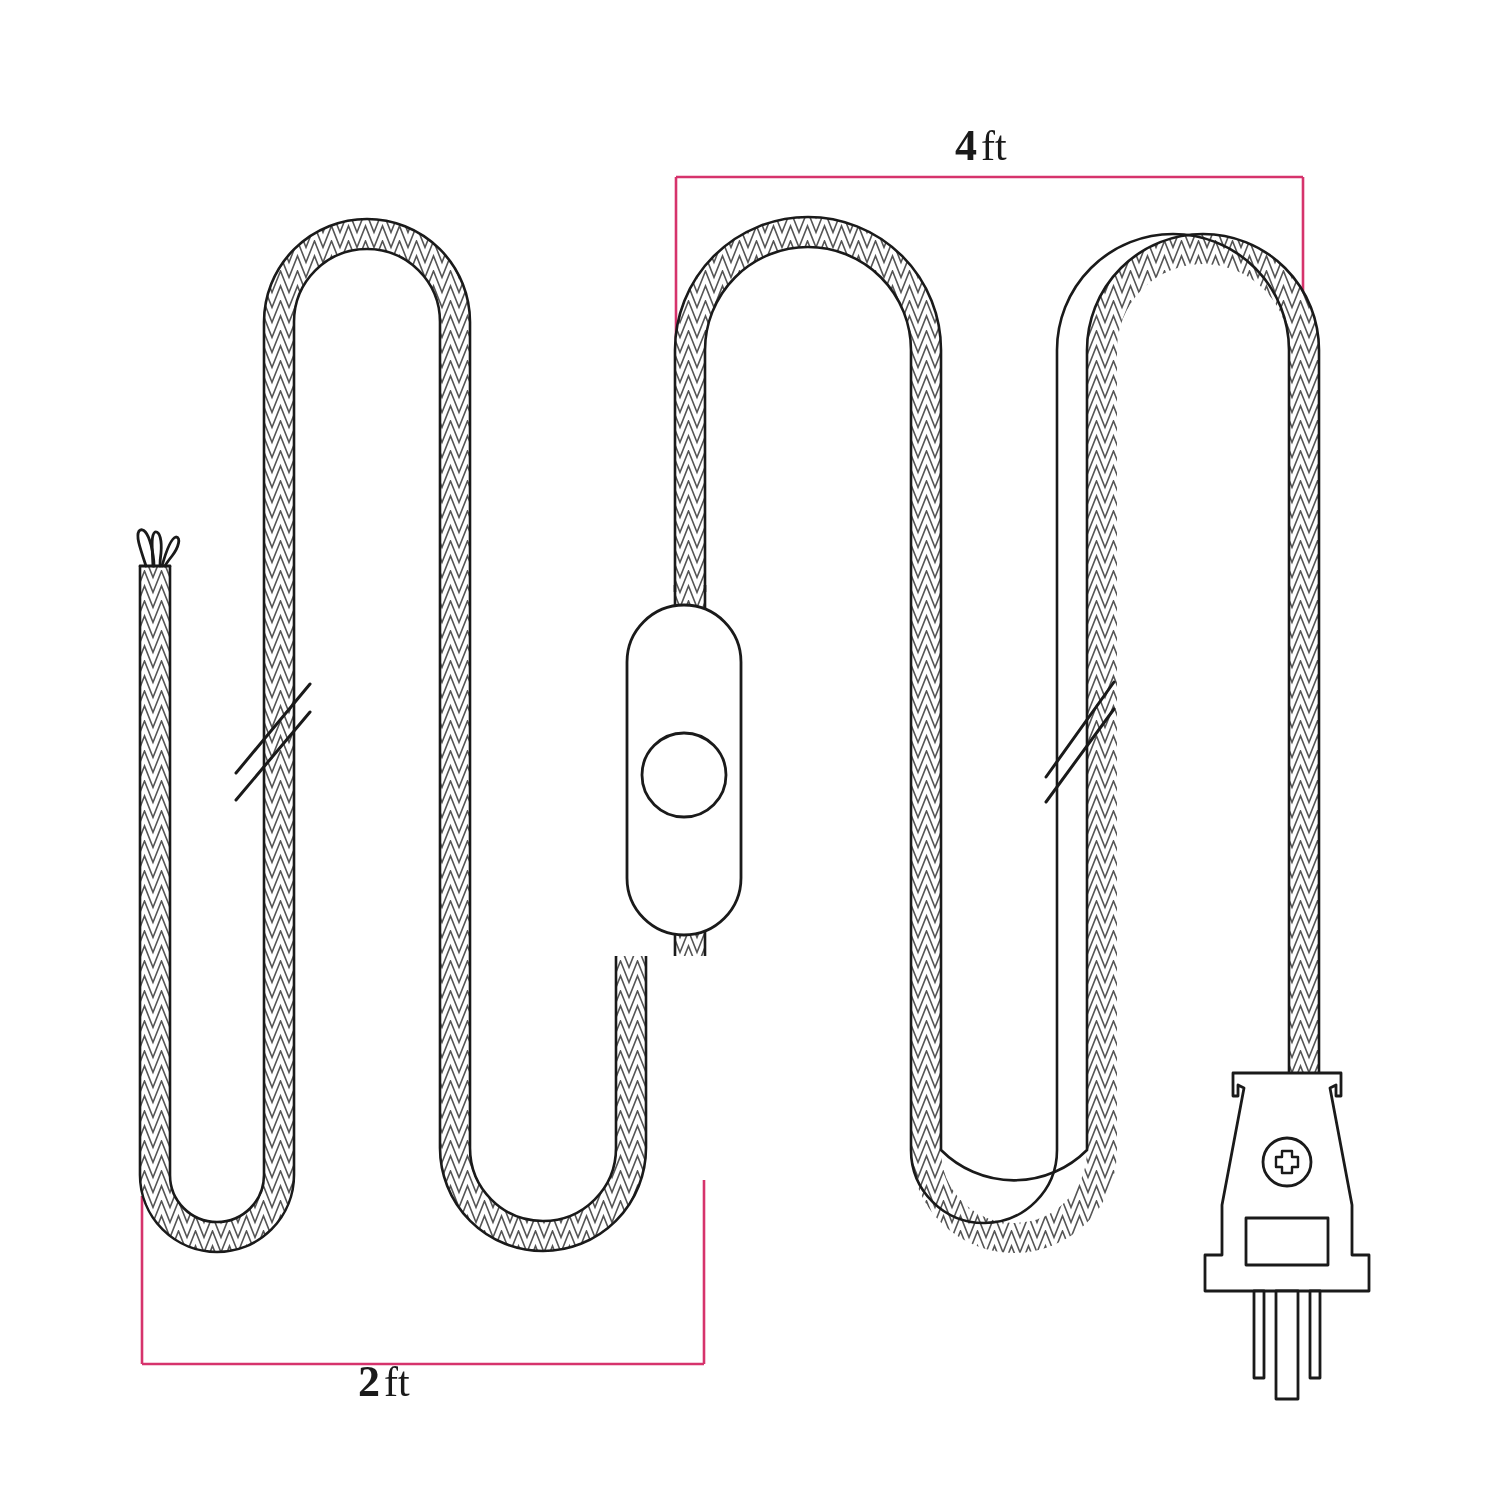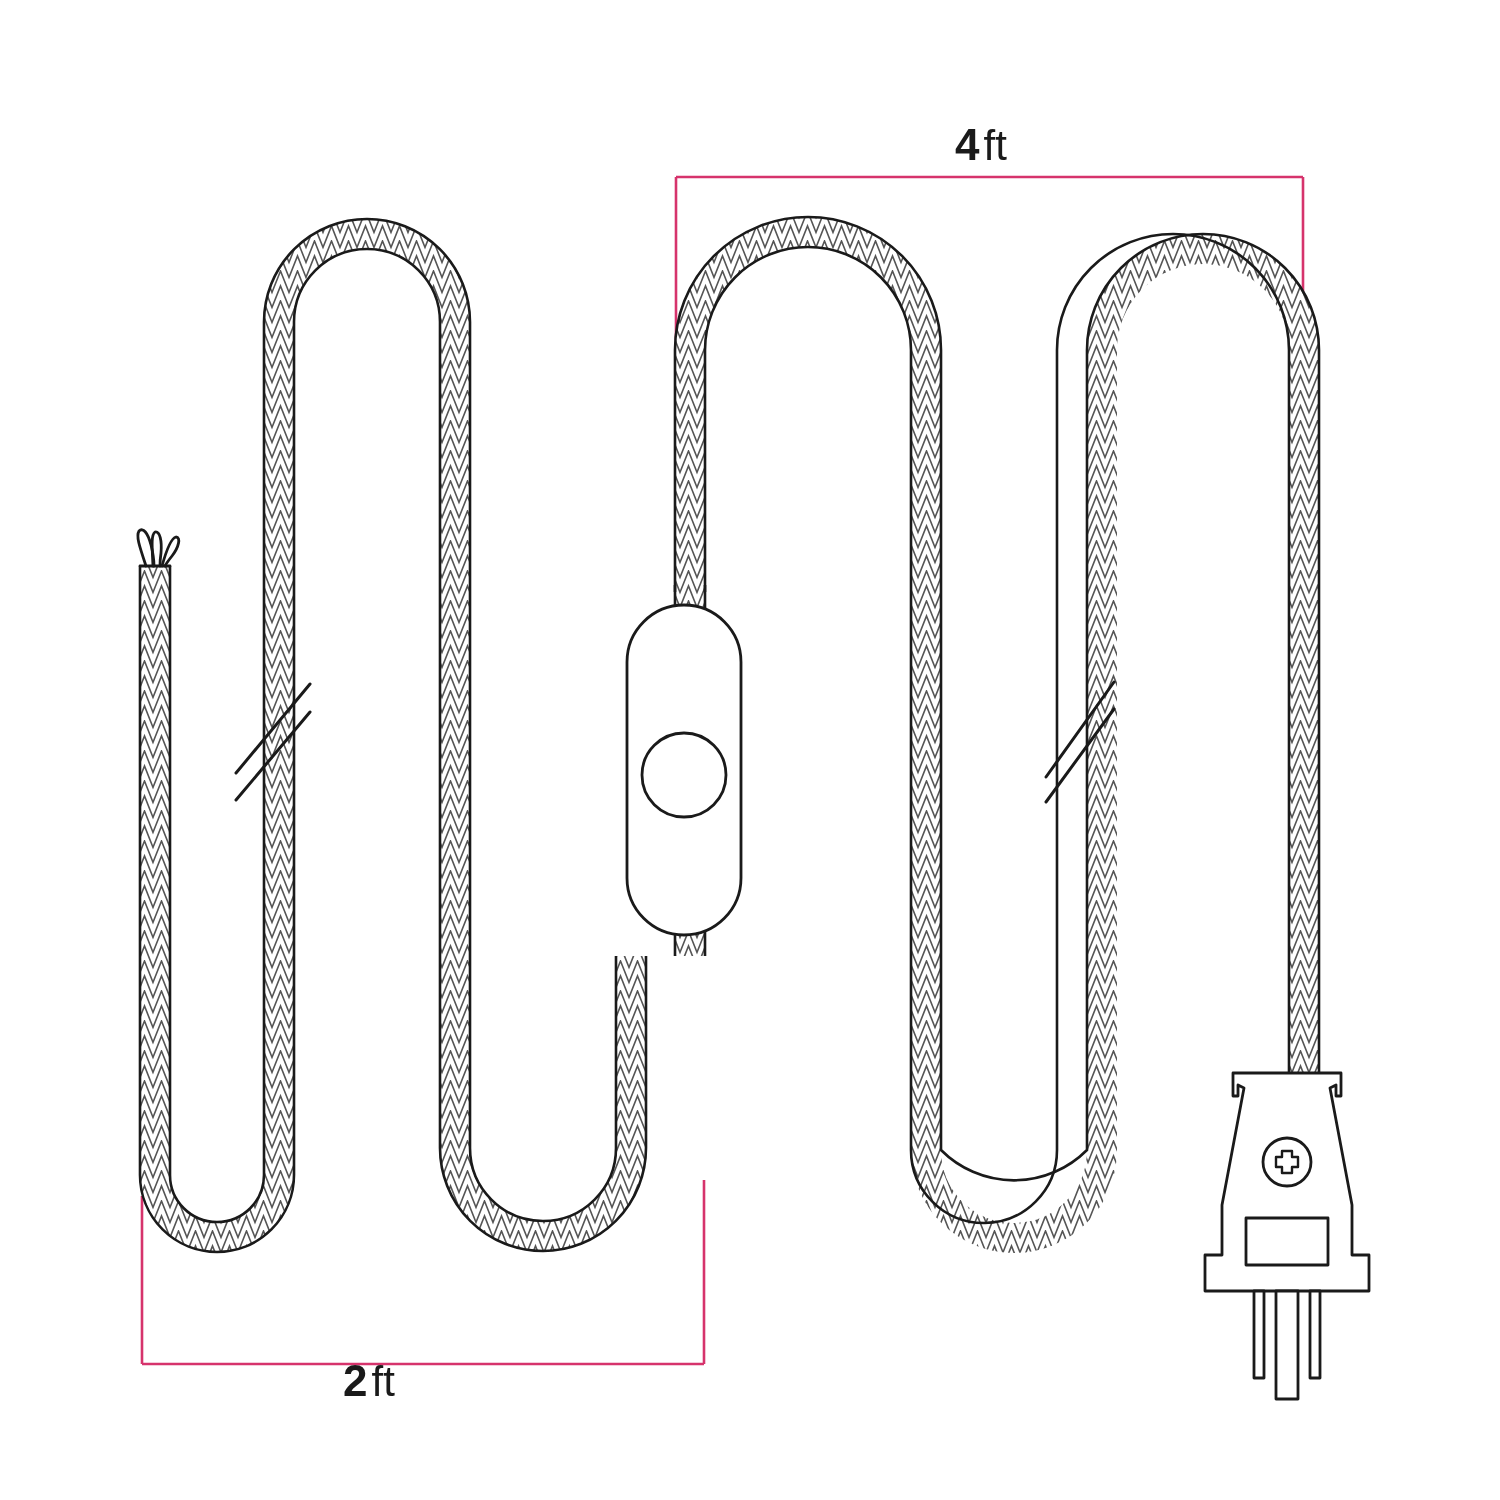--- a/index.html
+++ b/index.html
@@ -17,41 +17,41 @@
     background: #ffffff;
     overflow: hidden;
   }
   #diagram-svg {
     display: block;
     width: 1500px;
     height: 1500px;
   }
   .dim-label {
     position: absolute;
-    font-family: Liberation Sans, sans-serif;
+    font-family: Liberation Serif, serif;
     color: #1a1a1a;
     white-space: nowrap;
     user-select: none;
   }
   .dim-label .num {
     font-size: 44px;
     font-weight: 700;
     letter-spacing: 0px;
   }
   .dim-label .unit {
     font-size: 42px;
     font-weight: 300;
     margin-left: 4px;
   }
   #label-4ft {
     left: 955px;
     top: 120px;
   }
   #label-2ft {
-    left: 343px;
+    left: 358px;
     top: 1356px;
   }
 </style>
 </head>
 <body>
 
 <div id="diagram-root">
 
   <svg id="diagram-svg" viewBox="0 0 1500 1500" xmlns="http://www.w3.org/2000/svg">
     <defs>

